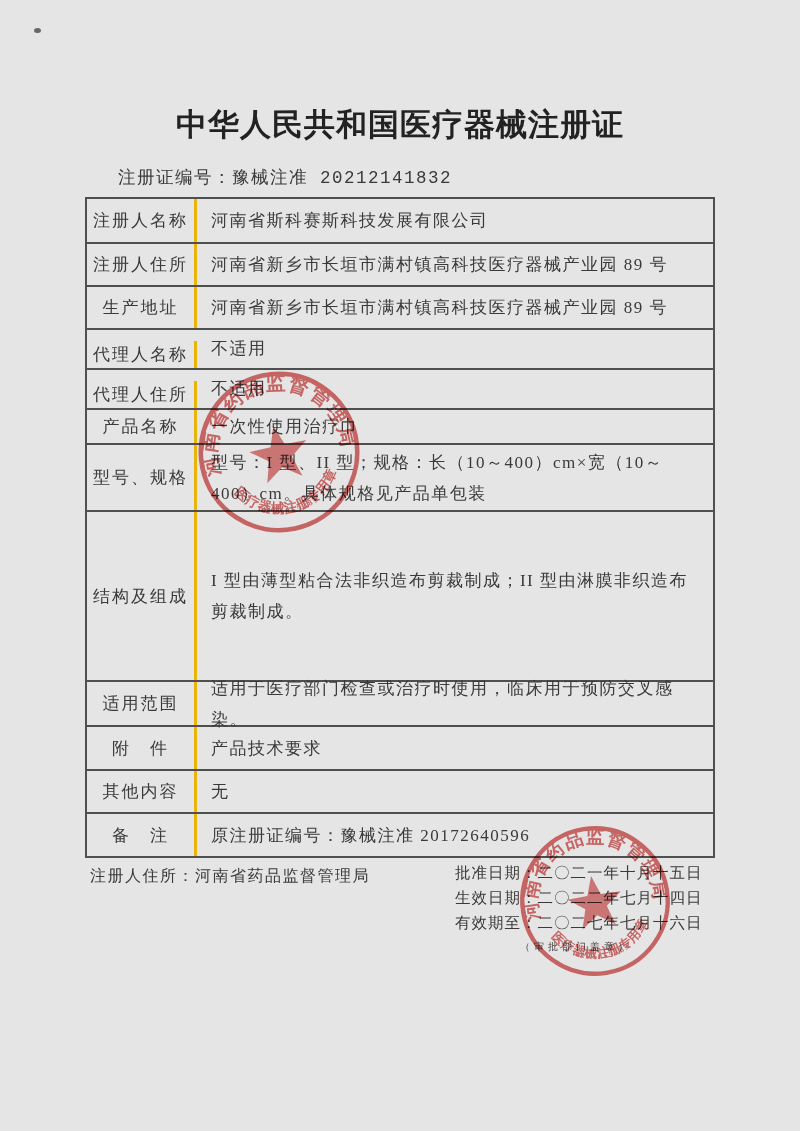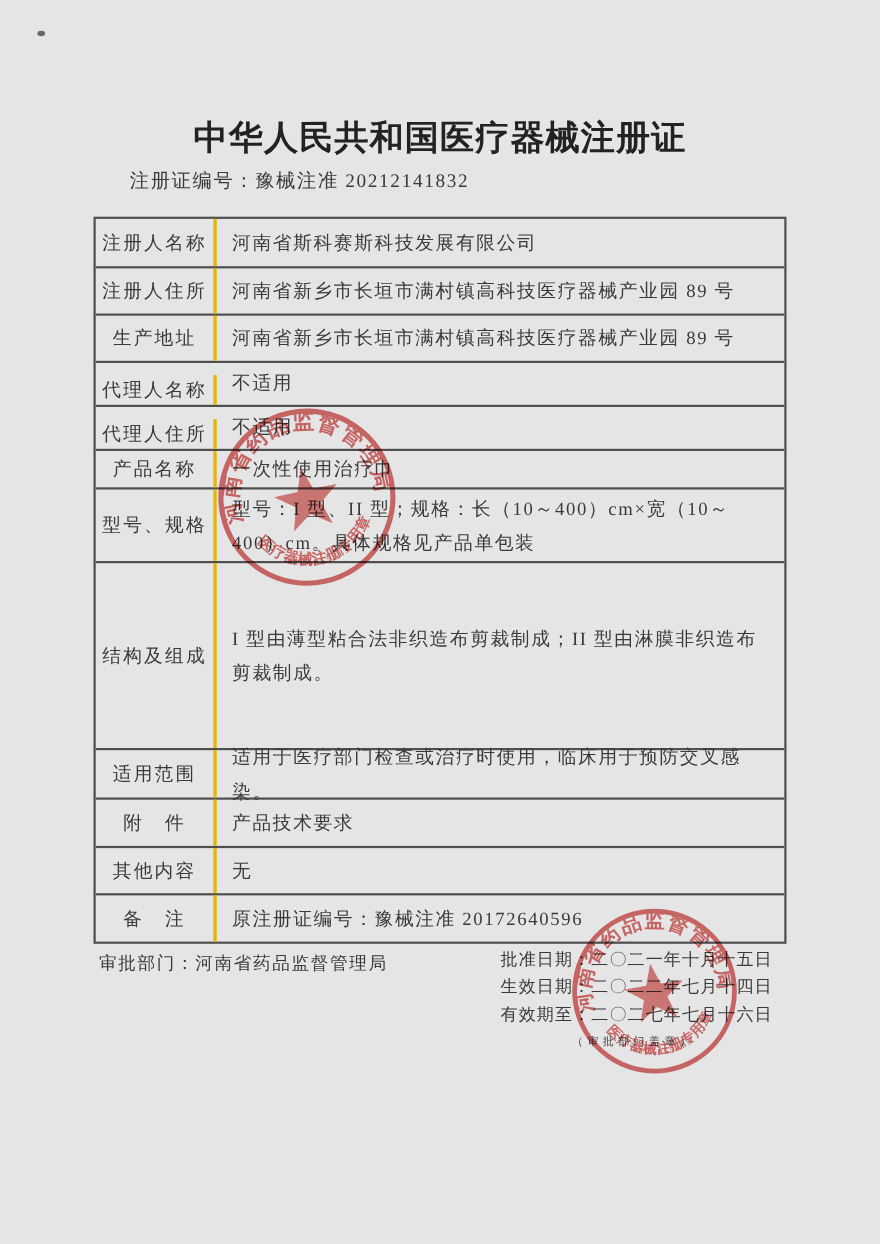--- a/index.html
+++ b/index.html
@@ -16,22 +16,22 @@
     position:absolute;left:34px;top:28px;width:7px;height:5px;
     background:#55504c;border-radius:50%;opacity:.85;
   }
   .title{
     position:absolute;left:0;top:104px;width:800px;
     margin:0;text-align:center;
     font-size:31px;font-weight:bold;color:#222;
     letter-spacing:1px;
   }
   .regline{
-    position:absolute;left:118px;top:152px;
-    font-size:17.5px;letter-spacing:1.5px;color:#3a3a3a;
+    position:absolute;left:118px;top:165px;
+    font-size:17.5px;letter-spacing:1.5px;color:#3a3a3a;font-family:Liberation Mono, monospace;
   }
   .cert-table{
     position:absolute;left:85px;top:197px;width:630px;
     border:2px solid #4f4f4f;
     box-sizing:border-box;
   }
   .row{display:flex;box-sizing:border-box;}
   .row + .row{border-top:2px solid #4f4f4f;}
   .cell{box-sizing:border-box;}
   .label{
@@ -130,21 +130,21 @@
       <div class="cell label">其他内容</div>
       <div class="cell value">无</div>
     </div>
     <div class="row h44">
       <div class="cell label">备　注</div>
       <div class="cell value">原注册证编号：豫械注准 20172640596</div>
     </div>
   </div>
 
   <div class="footer-dept">
-    <span>审批部门：</span><span>河南省药品监督管理局</span>
+    <span>注册人住所：</span><span>河南省药品监督管理局</span>
   </div>
 
   <div class="dates">
     <div class="date-line">
       <span>批准日期：</span><span>二〇二一年十月十五日</span>
     </div>
     <div class="date-line">
       <span>生效日期：</span><span>二〇二二年七月十四日</span>
     </div>
     <div class="date-line">

